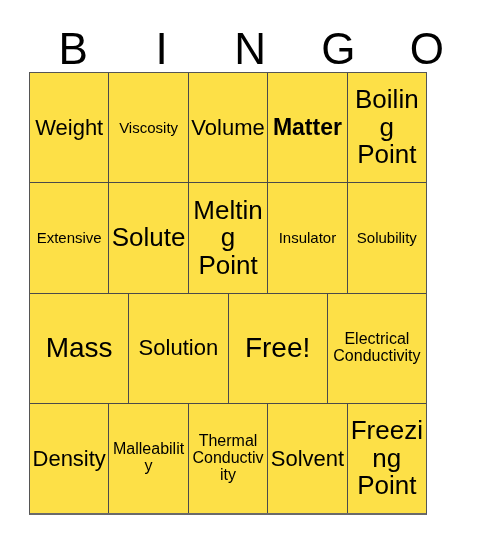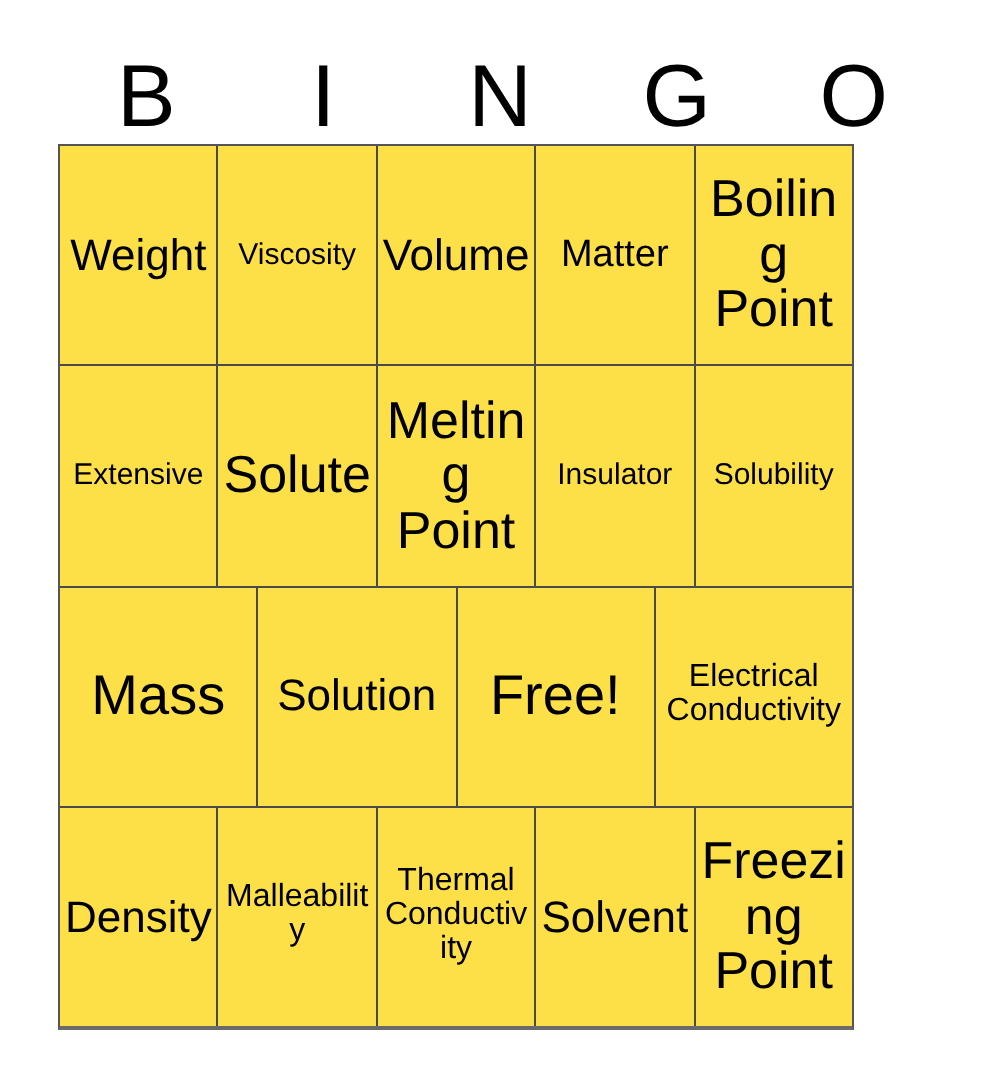--- a/index.html
+++ b/index.html
@@ -82,21 +82,21 @@
     word-break: break-word;
   }
   .cell + .cell {
     border-left: 1px solid #4a4a4a;
   }
 
   
   .t-xl   { font-size: 28px; }
   .t-lg   { font-size: 26px; }
   .t-md   { font-size: 22px; }
-  .t-mdw  { font-size: 19px; }
+  .t-mdw  { font-size: 23px; font-weight: bold; }
   .t-sm   { font-size: 15px; }
   .t-xs   { font-size: 16px; }
 </style>
 </head>
 <body>
 
 <div class="card">
 
   <div class="header-row">
     <div class="header-cell">B</div>

